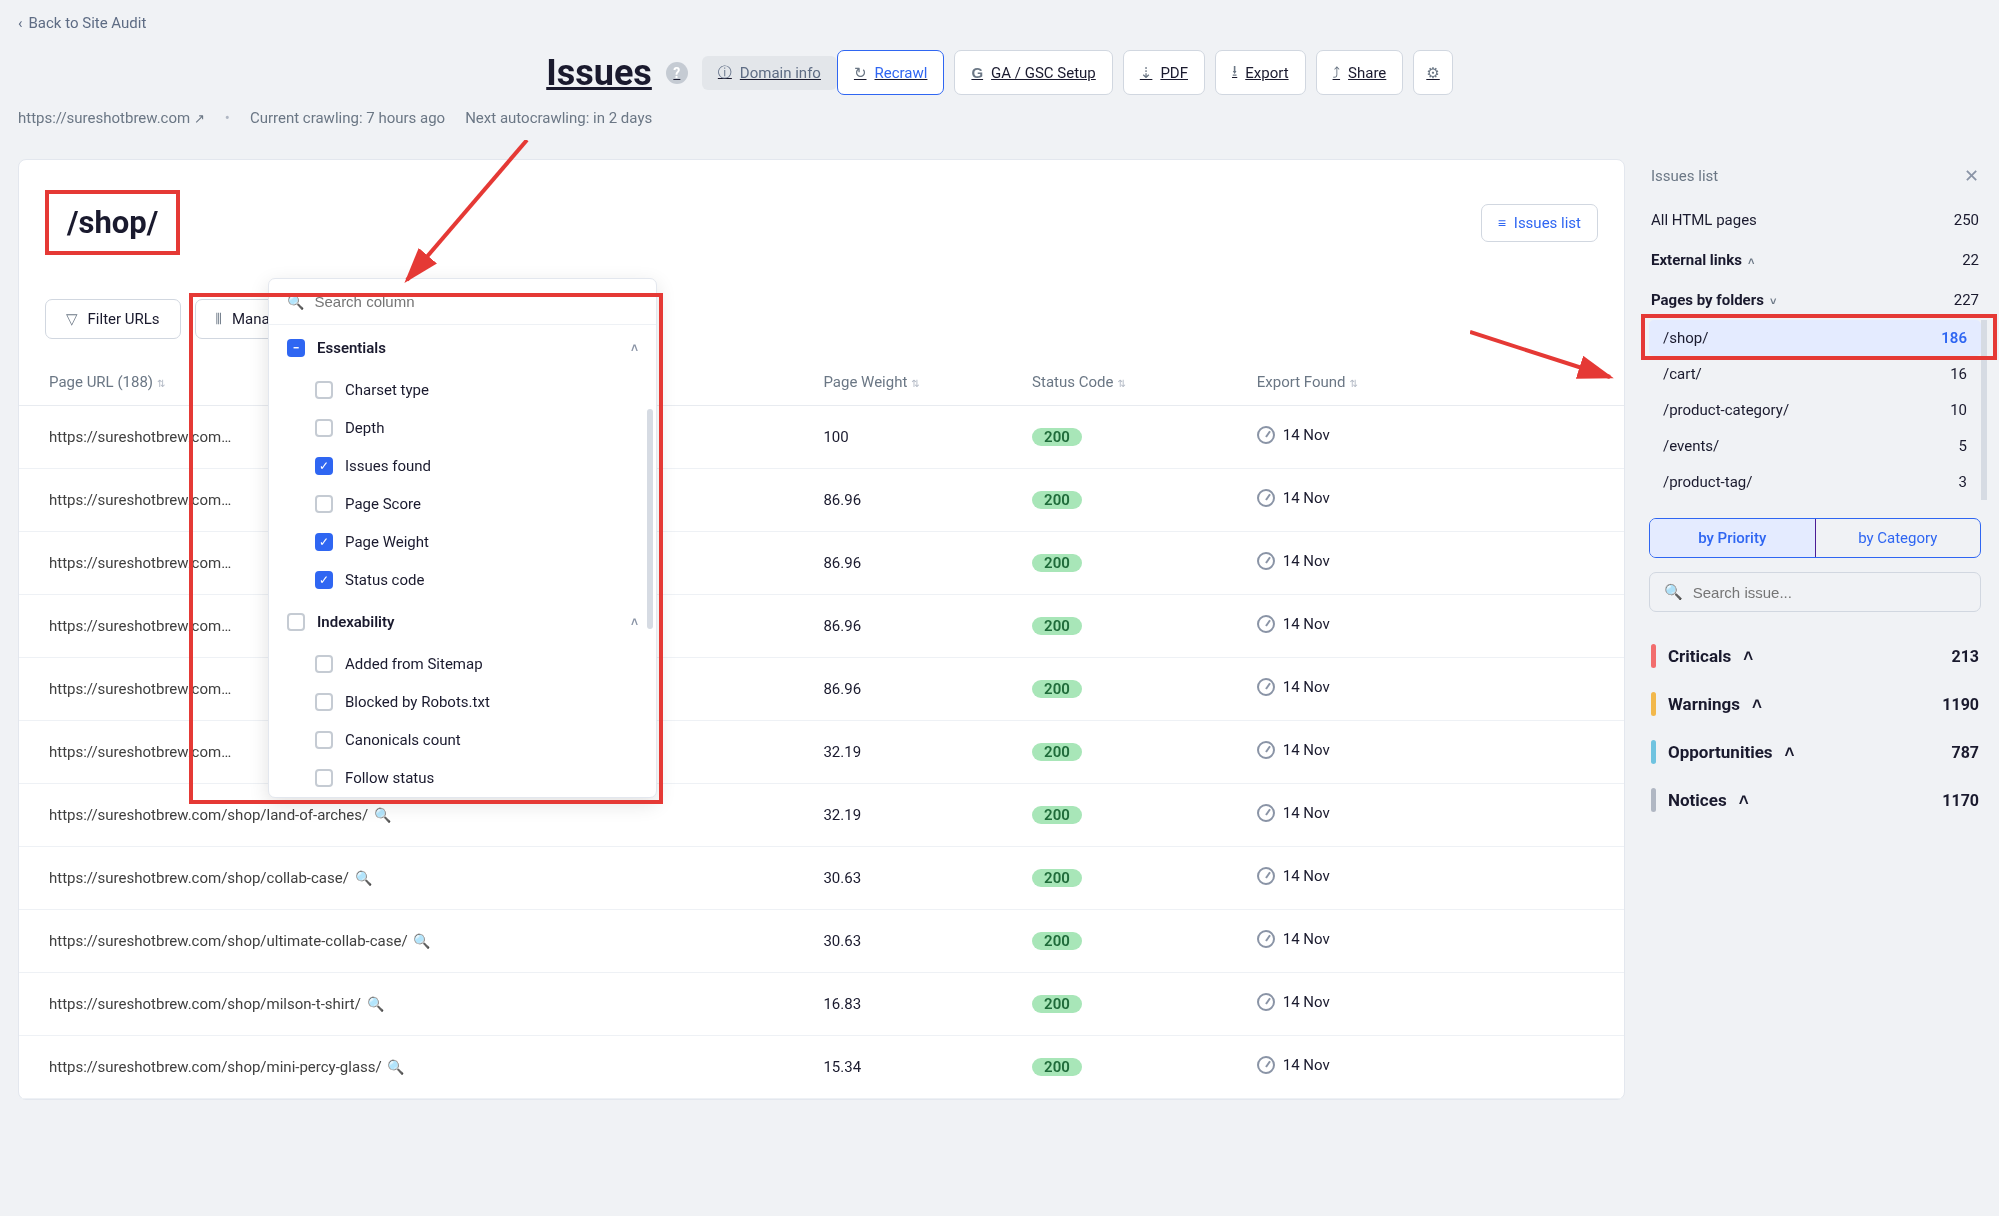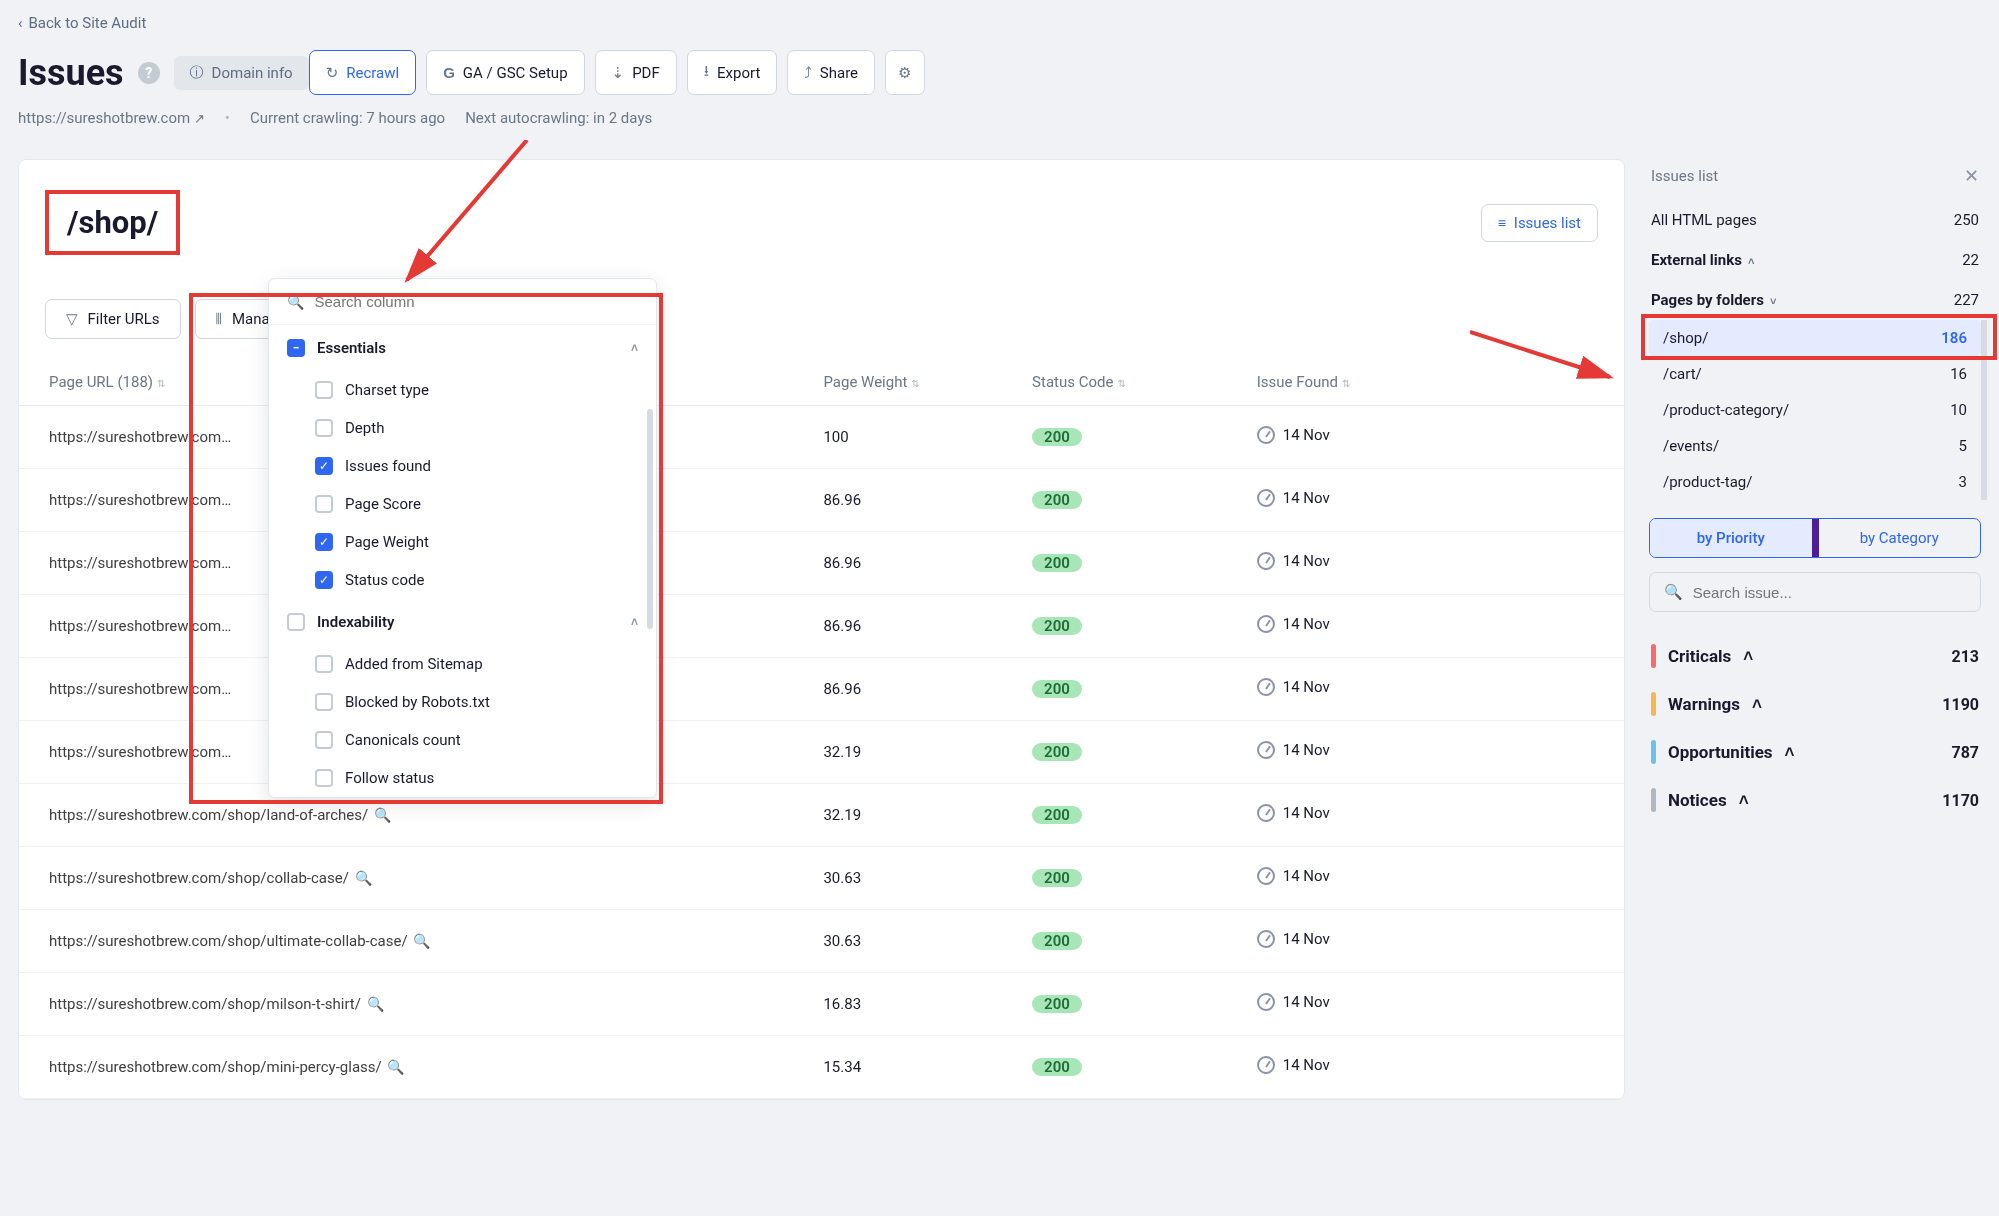--- a/index.html
+++ b/index.html
@@ -1,21 +1,21 @@
 <!DOCTYPE html>
 <html><head>
 <meta charset="utf-8">
 <style>
   * { box-sizing: border-box; margin: 0; padding: 0; }
   body { font-family: -apple-system, BlinkMacSystemFont, "Segoe UI", Roboto, Arial, sans-serif; background: #f0f2f5; color: #1a1a2e; font-size: 14px; width: 1999px; height: 1216px; overflow: hidden; position: relative; }
   a { text-decoration: none; }
 
   .header-region { padding: 14px 18px 10px 18px; }
   .back-link { display: inline-flex; align-items: center; gap: 6px; color: #5e6c84; font-size: 15px; cursor: pointer; }
-  .title-row { display: flex; align-items: center; justify-content: flex-start; margin-top: 18px; }
+  .title-row { display: flex; align-items: center; justify-content: center; margin-top: 18px; text-decoration: underline; }
   .title-left { display: flex; align-items: center; gap: 14px; }
   .page-title { font-size: 36px; font-weight: 700; color: #1a1a2e; }
   .help-icon { width: 22px; height: 22px; border-radius: 50%; background: #c5cbd3; color: #fff; display: inline-flex; align-items: center; justify-content: center; font-size: 14px; font-weight: 700; }
   .domain-info-chip { background: #e3e6ea; color: #5e6c84; padding: 8px 16px; border-radius: 6px; display: inline-flex; align-items: center; gap: 8px; font-size: 15px; }
   .domain-info-chip::before { content: "ⓘ"; font-size: 14px; }
   .action-buttons { display: flex; gap: 10px; }
   .btn { display: inline-flex; align-items: center; gap: 8px; border: 1px solid #d1d7e0; background: #fff; padding: 9px 16px; border-radius: 7px; font-size: 15px; color: #1a1a2e; cursor: pointer; }
   .btn.primary { border-color: #2f66f2; color: #2f66f2; }
   .btn.icon-only { padding: 9px 12px; }
   .meta-row { margin-top: 14px; display: flex; align-items: center; gap: 20px; color: #6b7785; font-size: 15px; }
@@ -75,21 +75,21 @@
   .side-row .chev-sm { font-size: 11px; color: #6b7785; margin-left: 6px; }
   .folder-list { border-right: 6px solid #d6dbe3; margin-right: -6px; }
   .folder-item { display: flex; justify-content: space-between; padding: 9px 14px; font-size: 15px; cursor: pointer; border-radius: 5px; }
   .folder-item.active { background: #e4ebff; }
   .folder-item.active .fname { color: #1a1a2e; }
   .folder-item.active .fcount { color: #2f66f2; font-weight: 600; }
   .folder-outline { position: absolute; border: 4px solid #e53935; pointer-events: none; z-index: 25; }
   .seg-control { display: flex; border: 1px solid #2f66f2; border-radius: 7px; overflow: hidden; margin: 18px 0 14px 0; }
   .seg-btn { flex: 1; text-align: center; padding: 10px 0; font-size: 15px; cursor: pointer; color: #2f66f2; }
   .seg-btn.active { background: #e4ebff; font-weight: 500; }
-  .seg-btn + .seg-btn { border-left: 7px solid #4c1d95; }
+  .seg-btn + .seg-btn { border-left: 1px solid #4c1d95; }
   .search-issue { border: 1px solid #d1d7e0; border-radius: 7px; padding: 10px 14px; display: flex; align-items: center; gap: 10px; color: #8a94a6; margin-bottom: 20px; }
   .search-issue input { border: none; outline: none; font-size: 15px; flex: 1; background: transparent; }
   .sev-row { display: flex; align-items: center; justify-content: space-between; padding: 12px 2px; }
   .sev-left { display: flex; align-items: center; gap: 12px; font-weight: 700; font-size: 17px; }
   .sev-bar { width: 5px; height: 24px; border-radius: 3px; }
   .sev-count { font-weight: 700; font-size: 16px; }
 
   .gicon { color: #6b7785; font-family: Arial; display: inline-block; }
 </style>
 </head>
@@ -162,21 +162,21 @@
           <span>Manage columns</span>
         </span>
     </div>
 
     <table class="data">
       <thead>
         <tr>
           <th style="width:49%"><span>Page URL (188)</span><span class="sort-caret">⇅</span></th>
           <th style="width:13%"><span>Page Weight</span><span class="sort-caret">⇅</span></th>
           <th style="width:14%"><span>Status Code</span><span class="sort-caret">⇅</span></th>
-          <th><span>Issue Found</span><span class="sort-caret">⇅</span></th>
+          <th><span>Export Found</span><span class="sort-caret">⇅</span></th>
         </tr>
       </thead>
       <tbody id="tbody">
           <tr>
             <td><a class="url-link">https://sureshotbrew.com…</a></td>
             <td>100</td>
             <td><span class="status-badge">200</span></td>
             <td><span class="issue-date">
                 <span class="gauge-icon"></span>
                 <span>14 Nov</span>

